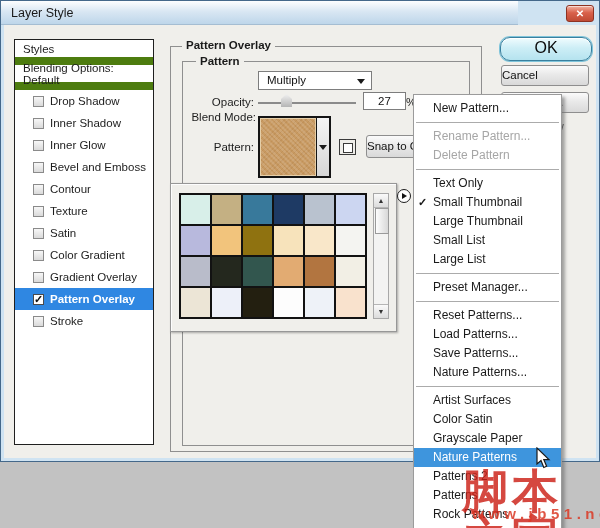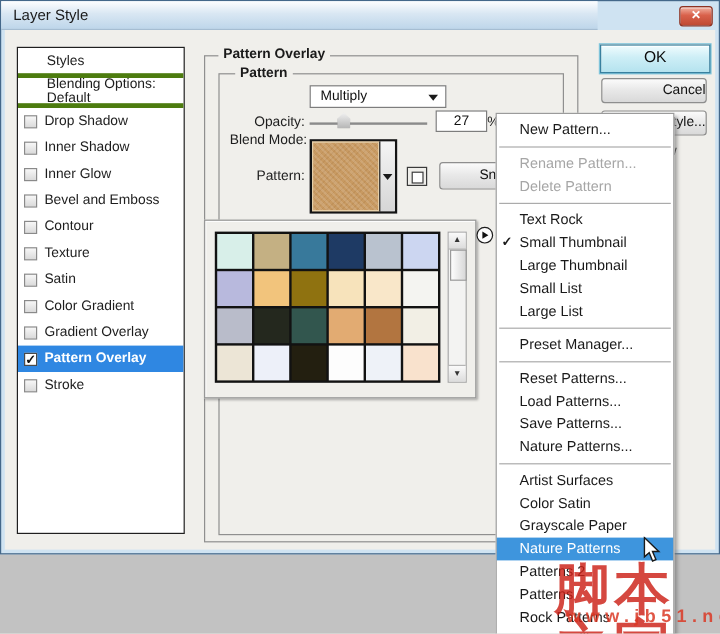--- a/index.html
+++ b/index.html
@@ -9,34 +9,34 @@
     font-family:"Liberation Sans",sans-serif;
     -webkit-font-smoothing:antialiased;
   }
   .abs{position:absolute;}
 
   
   .window{left:0;top:0;width:600px;height:462px;box-sizing:border-box;
     background:#cfe3f2;border:1px solid #44688a;}
   .titlebar{left:1px;top:1px;width:497px;height:23px;
     background:linear-gradient(#fdfeff,#d9e7f3 45%,#bed6ea);
-    border-bottom:1px solid #a5bdd2;}
+    border-bottom:1px solid #a5bdd2;padding-left:20px;}
   .title-text{left:10px;top:5px;font-size:12.5px;color:#1a1a1a;}
   .close-btn{left:566px;top:5px;width:26px;height:15px;border-radius:3px;
     background:linear-gradient(#f2b4a4,#d9614b 45%,#bf4a34);
     border:1px solid #8e3222;box-shadow:inset 0 1px 0 rgba(255,255,255,.55);
     color:#fff;font-size:10px;font-weight:bold;text-align:center;line-height:15px;}
   .window-body{left:4px;top:25px;width:592px;height:433px;background:#f0efeb;}
 
   
   .styles-list{left:14px;top:39px;width:140px;height:406px;background:#fff;
     border:1px solid #1f1f1f;box-sizing:border-box;overflow:hidden;}
-  .sitem{display:flex;align-items:center;height:22px;padding-left:5px;
+  .sitem{display:flex;align-items:center;height:22px;padding-left:18px;
     font-size:11.5px;color:#1d1d1d;box-sizing:border-box;}
-  .sitem.header{height:25px;padding-left:24px;border-bottom:4px solid #4d7c0f;align-items:center;}
+  .sitem.header{height:25px;padding-left:8px;border-bottom:8px solid #4d7c0f;align-items:center;}
   .sitem.indent{}
   .sitem.selected{background:#2f87e2;color:#fff;font-weight:bold;}
   .cbx{width:11px;height:11px;margin-right:6px;flex:0 0 11px;
     border:1px solid #8a8a8a;background:linear-gradient(#f7f7f7,#dadada);
     box-sizing:border-box;position:relative;}
   .sitem.selected .cbx{background:#fff;border-color:#4a4a4a;}
   .sitem.checked .cbx::after{content:"✓";position:absolute;left:0px;top:-2px;
     font-size:11px;color:#101010;font-weight:bold;}
 
   
@@ -80,21 +80,21 @@
     background:linear-gradient(#f4f4f4,#d6d6d6);position:relative;}
   .chip-drop::after{content:"";position:absolute;left:2px;top:27px;width:0;height:0;
     border-left:4px solid transparent;border-right:4px solid transparent;
     border-top:5px solid #1a1a1a;}
   .mini-btn{left:339px;top:139px;width:17px;height:16px;background:#efeeea;
     border:1px solid #3a3a3a;box-sizing:border-box;}
   .mini-btn::after{content:"";position:absolute;left:3px;top:3px;width:8px;height:8px;
     background:#fff;border:1px solid #3a3a3a;}
   .btn{border:1px solid #8e8e8e;border-radius:3px;box-sizing:border-box;
     background:linear-gradient(#fbfbfb,#e9e9e9 45%,#d9d9d9);
-    font-size:11.5px;color:#111;text-align:right;}
+    font-size:11.5px;color:#111;text-align:left;}
   .snap-btn{left:366px;top:135px;width:108px;height:23px;line-height:21px;z-index:5;}
 
   
   .popup{left:170px;top:183px;width:227px;height:149px;background:#f0efeb;
     border:1px solid #979797;box-sizing:border-box;z-index:10;
     box-shadow:1px 1px 2px rgba(0,0,0,.3),inset 1px 1px 0 #fdfdfd;}
   .swatch-grid{position:absolute;left:8px;top:9px;width:188px;height:126px;
     background:#121212;display:grid;
     grid-template-columns:repeat(6,1fr);grid-template-rows:repeat(4,1fr);
     gap:2px;padding:2px;box-sizing:border-box;}
@@ -108,22 +108,22 @@
   .sc-down{bottom:0;border-top:1px solid #b5b5b5;border-bottom:none;}
   .sc-thumb{position:absolute;left:1px;top:14px;width:12px;height:24px;
     background:linear-gradient(90deg,#fdfdfd,#d8d8d8);border:1px solid #9a9a9a;}
   .flyout-btn{left:397px;top:189px;width:14px;height:14px;border-radius:50%;
     background:#fdfdfd;border:1.5px solid #1d1d1d;box-sizing:border-box;z-index:12;}
   .flyout-btn::after{content:"";position:absolute;left:4px;top:2.5px;width:0;height:0;
     border-top:3.5px solid transparent;border-bottom:3.5px solid transparent;
     border-left:5px solid #111;}
 
   
-  .ok-btn{left:500px;top:37px;width:90px;height:22px;border-radius:0;
-    border:1px solid #39809f;line-height:20px;font-size:13px;color:#0a0a0a;
+  .ok-btn{left:500px;top:37px;width:90px;height:22px;border-radius:10px;
+    border:1px solid #39809f;line-height:20px;font-size:16px;color:#0a0a0a;
     background:linear-gradient(#f0fcfe,#cdeef6 45%,#b5e3ef);
     box-shadow:0 0 0 1px #7fc4da,inset 0 1px 0 #fff;text-align:center;}
   .cancel-btn{left:501px;top:65px;width:88px;height:21px;line-height:19px;}
   .newstyle-btn{left:501px;top:92px;width:88px;height:21px;line-height:19px;z-index:5;}
   .preview-row{left:506px;top:120px;display:flex;align-items:center;gap:5px;z-index:5;
     font-size:11.5px;color:#1d1d1d;}
   .preview-cbx{width:12px;height:12px;border:1px solid #8a8a8a;
     background:linear-gradient(#f7f7f7,#dadada);box-sizing:border-box;}
 
   
@@ -292,21 +292,21 @@
       <span class="mcheck"></span>
       <span class="mlabel">Rename Pattern...</span>
     </div>
     <div class="mitem disabled">
       <span class="mcheck"></span>
       <span class="mlabel">Delete Pattern</span>
     </div>
     <div class="menu-sep"></div>
     <div class="mitem">
       <span class="mcheck"></span>
-      <span class="mlabel">Text Rock</span>
+      <span class="mlabel">Text Only</span>
     </div>
     <div class="mitem checked">
       <span class="mcheck"></span>
       <span class="mlabel">Small Thumbnail</span>
     </div>
     <div class="mitem">
       <span class="mcheck"></span>
       <span class="mlabel">Large Thumbnail</span>
     </div>
     <div class="mitem">

